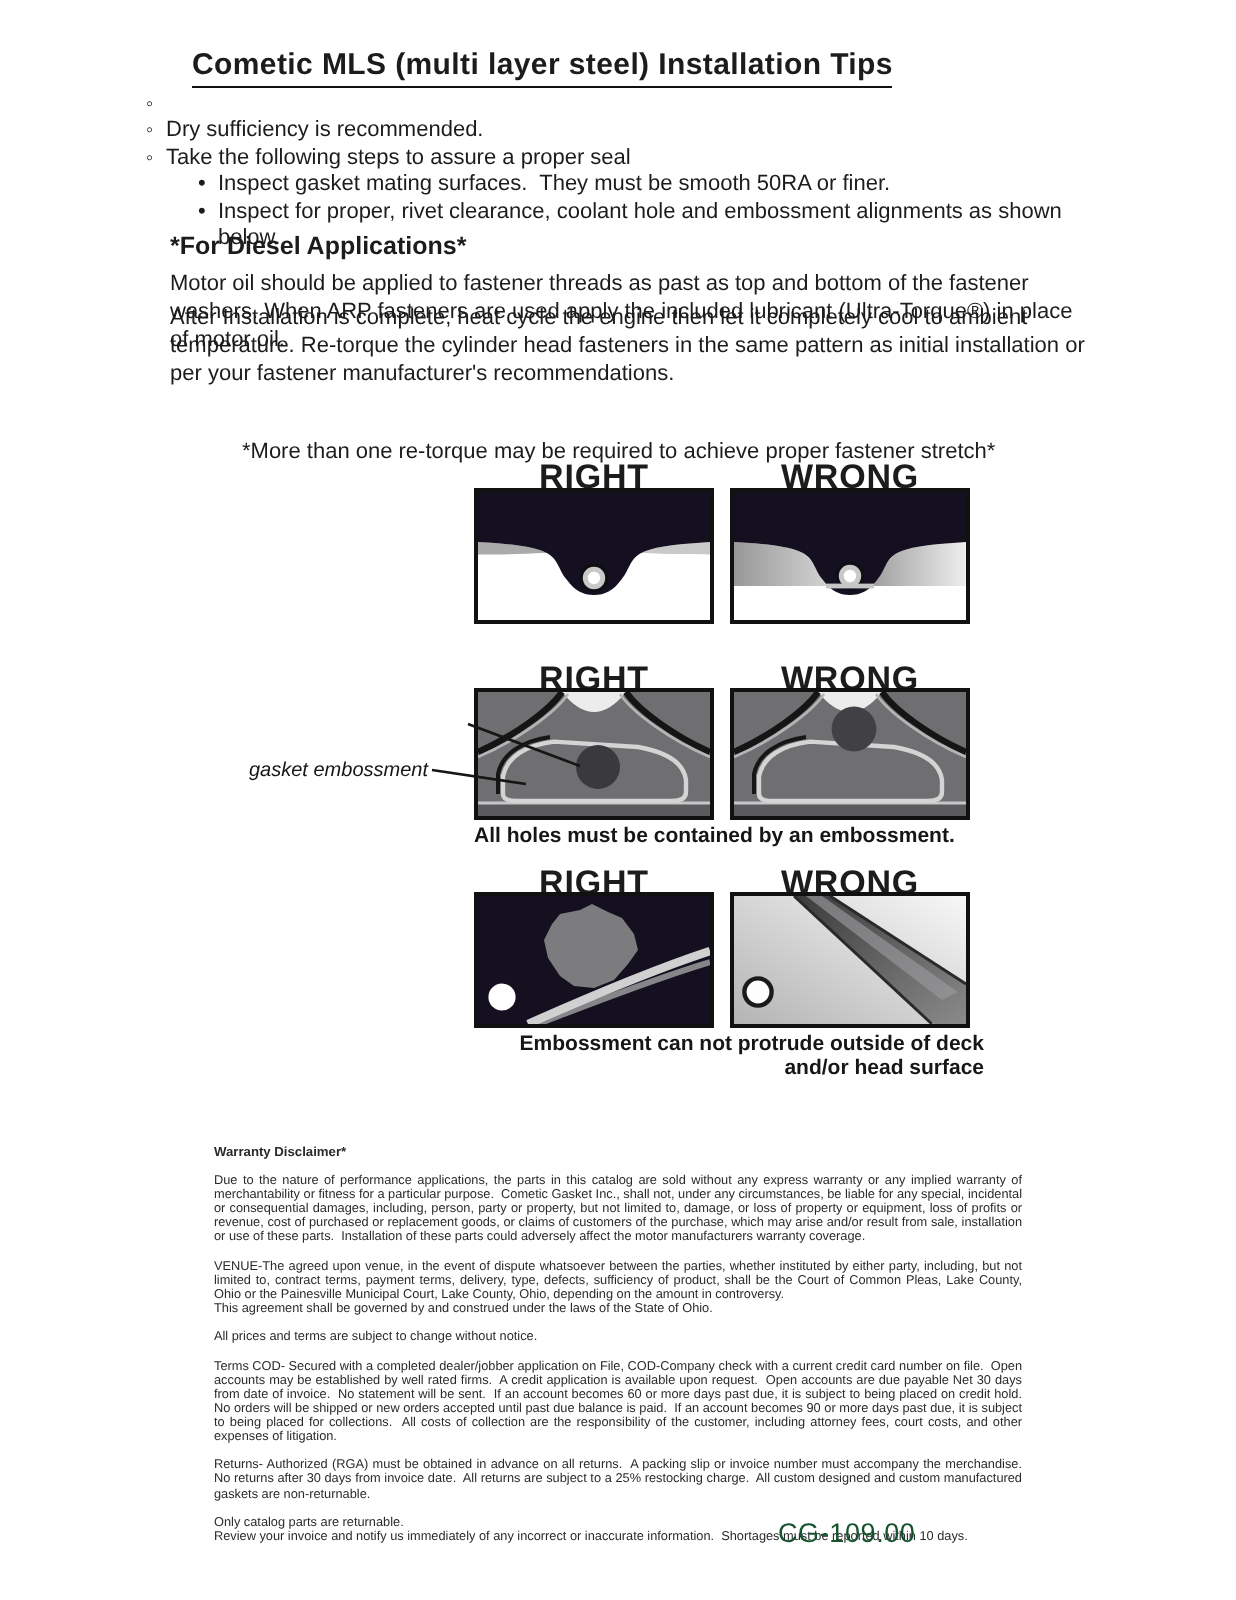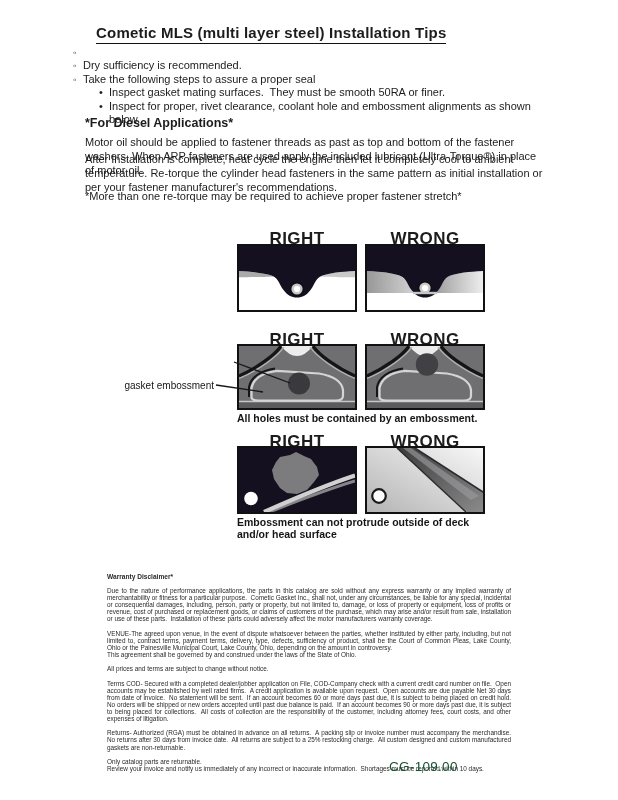--- a/index.html
+++ b/index.html
@@ -16,21 +16,21 @@
   #tips{left:73px;top:46px;width:480px;font-size:11px;line-height:13.4px;}
   .tip{display:flex;}
   .tip .mk{width:10px;flex:0 0 10px;font-size:10px;}
   .tip.lvl2{margin-left:26px;}
   .tip.lvl2 .mk{font-size:11px;}
   
   #diesel-head{left:85px;top:116px;font-size:12.5px;font-weight:bold;}
   .para{left:85px;width:462px;font-size:11px;line-height:14px;}
   #para1{top:135px;}
   #para2{top:152px;}
-  #note{top:189px;}
+  #note{top:219px;margin-left:36px;}
   
   .dg-head{width:120px;text-align:center;font-size:17px;font-weight:bold;letter-spacing:.4px;}
   .dg-box{width:116px;height:auto;border:2px solid #111;background:#fff;line-height:0;}
   .dg-cap{font-size:10.5px;font-weight:bold;line-height:11.5px;color:#161616;}
   .lbl{font-size:10px;line-height:11px;text-align:right;color:#161616;}
   svg{display:block;}
   
   #warranty{left:107px;top:573px;width:404px;font-size:6.4px;line-height:7.1px;color:#2a2a2a;}
   #warranty .wh{font-weight:bold;font-size:6.6px;margin-bottom:7px;}
   #warranty p{margin:0 0 7.2px 0;text-align:justify;}
@@ -107,21 +107,21 @@
       <circle cx="58" cy="42" r="5.6" fill="#c9c9c9"></circle>
       <circle cx="58" cy="42" r="3.1" fill="#ffffff"></circle>
       <rect x="46" y="45.8" width="24" height="2.4" fill="#c6c6c6"></rect>
     </svg>
   </div>
 
 
   <div class="abs dg-head" style="left:237px;top:330px;">RIGHT</div>
   <div class="abs dg-head" style="left:365px;top:330px;">WRONG</div>
 
-  <div class="abs lbl" style="left:108px;top:380px;width:106px;">gasket embossment</div>
+  <div class="abs lbl" style="left:108px;top:380px;width:106px;font-style:italic;">gasket embossment</div>
 
   <div class="abs dg-box" style="left:237px;top:344px;">
     <svg width="116" height="62" viewBox="0 0 116 62">
       <rect x="0" y="0" width="116" height="62" fill="#6f6f71"></rect>
       <rect x="0" y="55.5" width="116" height="6.5" fill="#5b5b5d"></rect>
       <path d="M0,55.5 H116" stroke="#c6c6c8" stroke-width="1.4" fill="none"></path>
       <path d="M42,0 Q58,20 74,0 Z" fill="#ececec"></path>
       <path d="M42,0 C36,9 18,22 0,30" stroke="#151515" stroke-width="3.2" fill="none"></path>
       <path d="M74,0 C80,9 98,22 116,30" stroke="#151515" stroke-width="3.2" fill="none"></path>
       <path d="M45,1 C39,10 20,24 0,32.5" stroke="#b5b5b7" stroke-width="1.3" fill="none"></path>
@@ -182,21 +182,21 @@
       </defs>
       <rect x="0" y="0" width="116" height="64" fill="url(#g3)"></rect>
       <polygon points="30,0 48,0 116,44 116,64 100,64" fill="url(#g4)"></polygon>
       <polygon points="36,0 44,0 112,48 104,52" fill="#9a9a9e" opacity="0.65"></polygon>
       <line x1="30" y1="0" x2="99" y2="64" stroke="#2a2a2a" stroke-width="1.5"></line>
       <line x1="48" y1="0" x2="116" y2="44" stroke="#2a2a2a" stroke-width="1.5"></line>
       <circle cx="12" cy="48" r="6.8" fill="#fdfdfd" stroke="#1b1b1b" stroke-width="2.2"></circle>
     </svg>
   </div>
 
-  <div class="abs dg-cap" style="left:237px;top:517px;width:255px;">Embossment can not protrude outside of deck and/or head surface</div>
+  <div class="abs dg-cap" style="left:237px;top:517px;width:255px;text-align:right;">Embossment can not protrude outside of deck and/or head surface</div>
 
   <div class="abs" id="warranty">
     <div class="wh">Warranty Disclaimer*</div>
     <p class="txt">Due to the nature of performance applications, the parts in this catalog are sold without any express warranty or any implied warranty of merchantability or fitness for a particular purpose.  Cometic Gasket Inc., shall not, under any circumstances, be liable for any special, incidental or consequential damages, including, person, party or property, but not limited to, damage, or loss of property or equipment, loss of profits or revenue, cost of purchased or replacement goods, or claims of customers of the purchase, which may arise and/or result from sale, installation or use of these parts.  Installation of these parts could adversely affect the motor manufacturers warranty coverage.</p>
     <p class="txt" style="margin-bottom:0;">VENUE-The agreed upon venue, in the event of dispute whatsoever between the parties, whether instituted by either party, including, but not limited to, contract terms, payment terms, delivery, type, defects, sufficiency of product, shall be the Court of Common Pleas, Lake County, Ohio or the Painesville Municipal Court, Lake County, Ohio, depending on the amount in controversy.</p>
     <p class="txt nj">This agreement shall be governed by and construed under the laws of the State of Ohio.</p>
     <p class="txt nj">All prices and terms are subject to change without notice.</p>
     <p class="txt">Terms COD- Secured with a completed dealer/jobber application on File, COD-Company check with a current credit card number on file.  Open accounts may be established by well rated firms.  A credit application is available upon request.  Open accounts are due payable Net 30 days from date of invoice.  No statement will be sent.  If an account becomes 60 or more days past due, it is subject to being placed on credit hold.  No orders will be shipped or new orders accepted until past due balance is paid.  If an account becomes 90 or more days past due, it is subject to being placed for collections.  All costs of collection are the responsibility of the customer, including attorney fees, court costs, and other expenses of litigation.</p>
     <p class="txt">Returns- Authorized (RGA) must be obtained in advance on all returns.  A packing slip or invoice number must accompany the merchandise.  No returns after 30 days from invoice date.  All returns are subject to a 25% restocking charge.  All custom designed and custom manufactured gaskets are non-returnable.</p>
     <p class="txt nj" style="margin-bottom:0;">Only catalog parts are returnable.</p>

